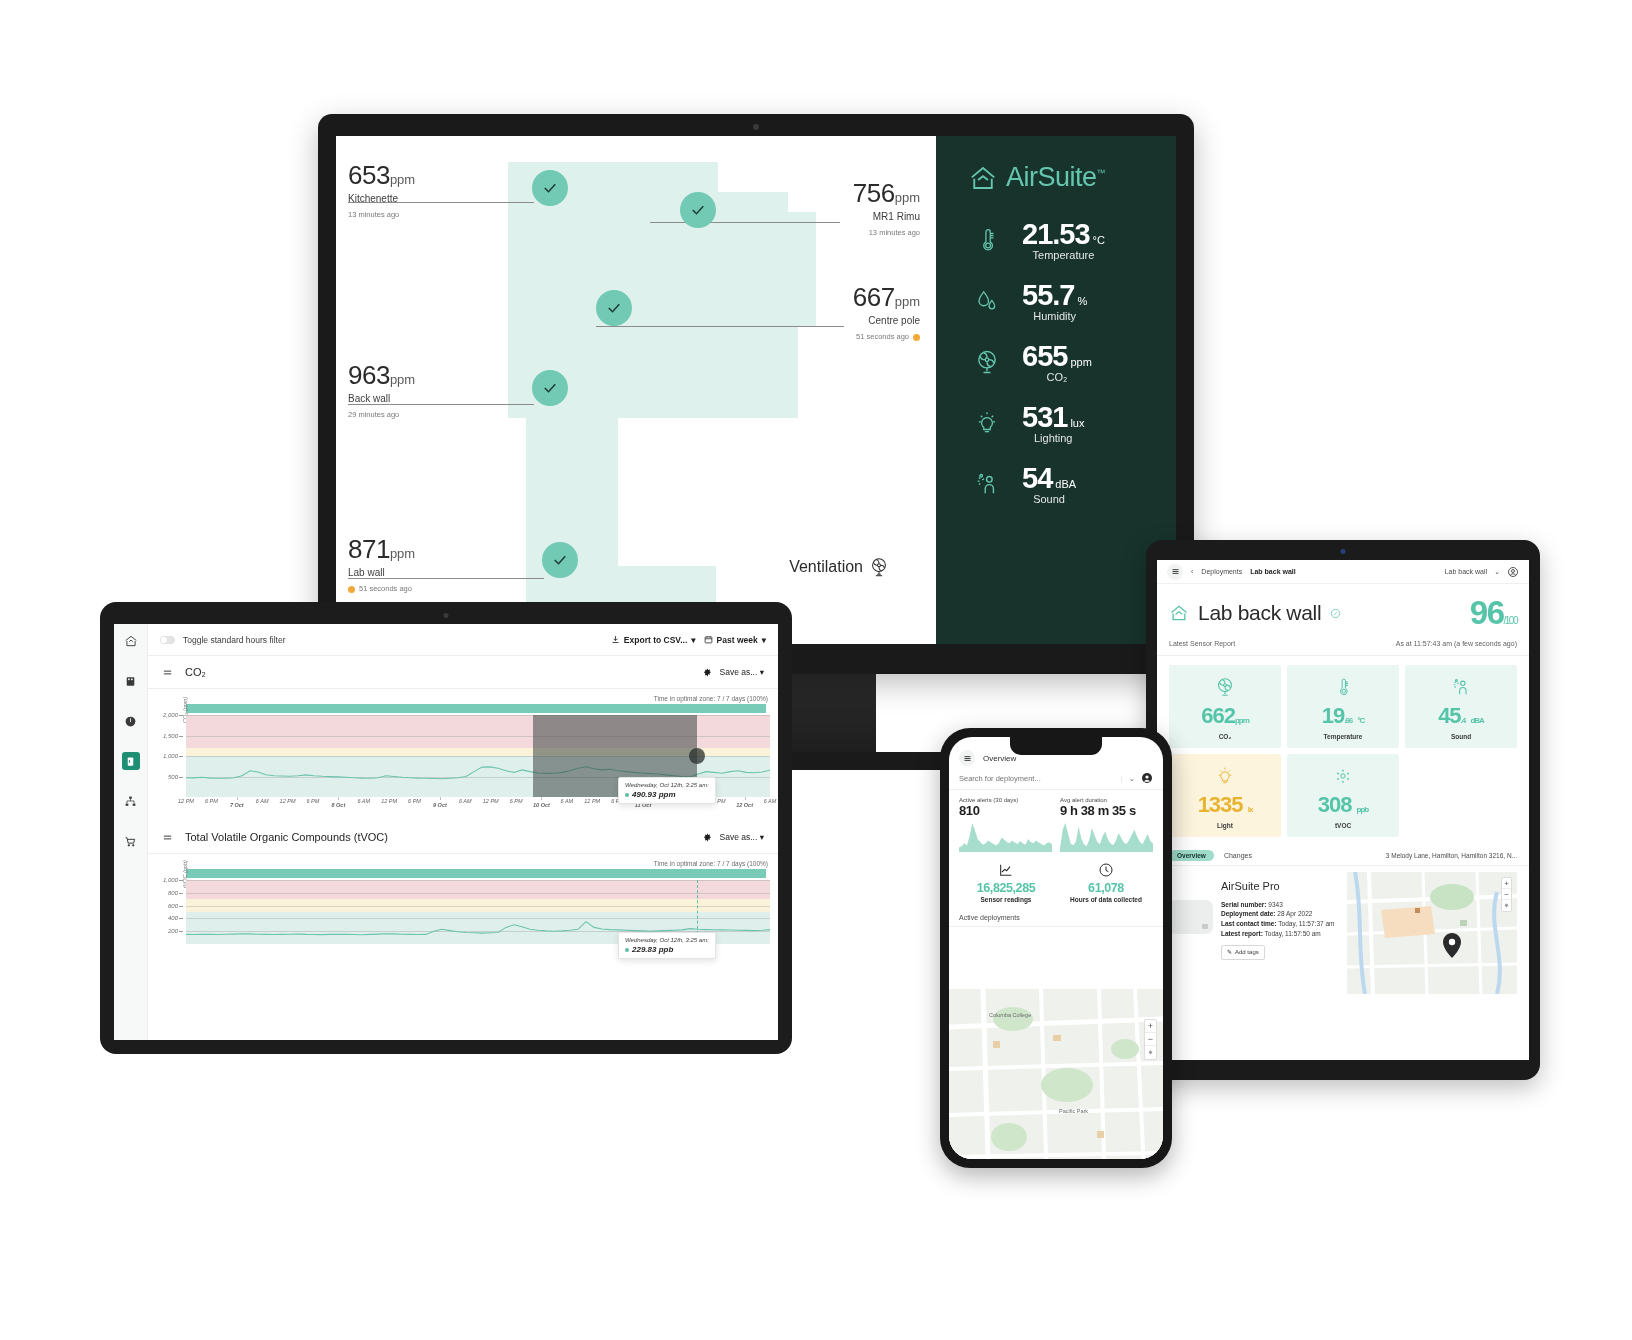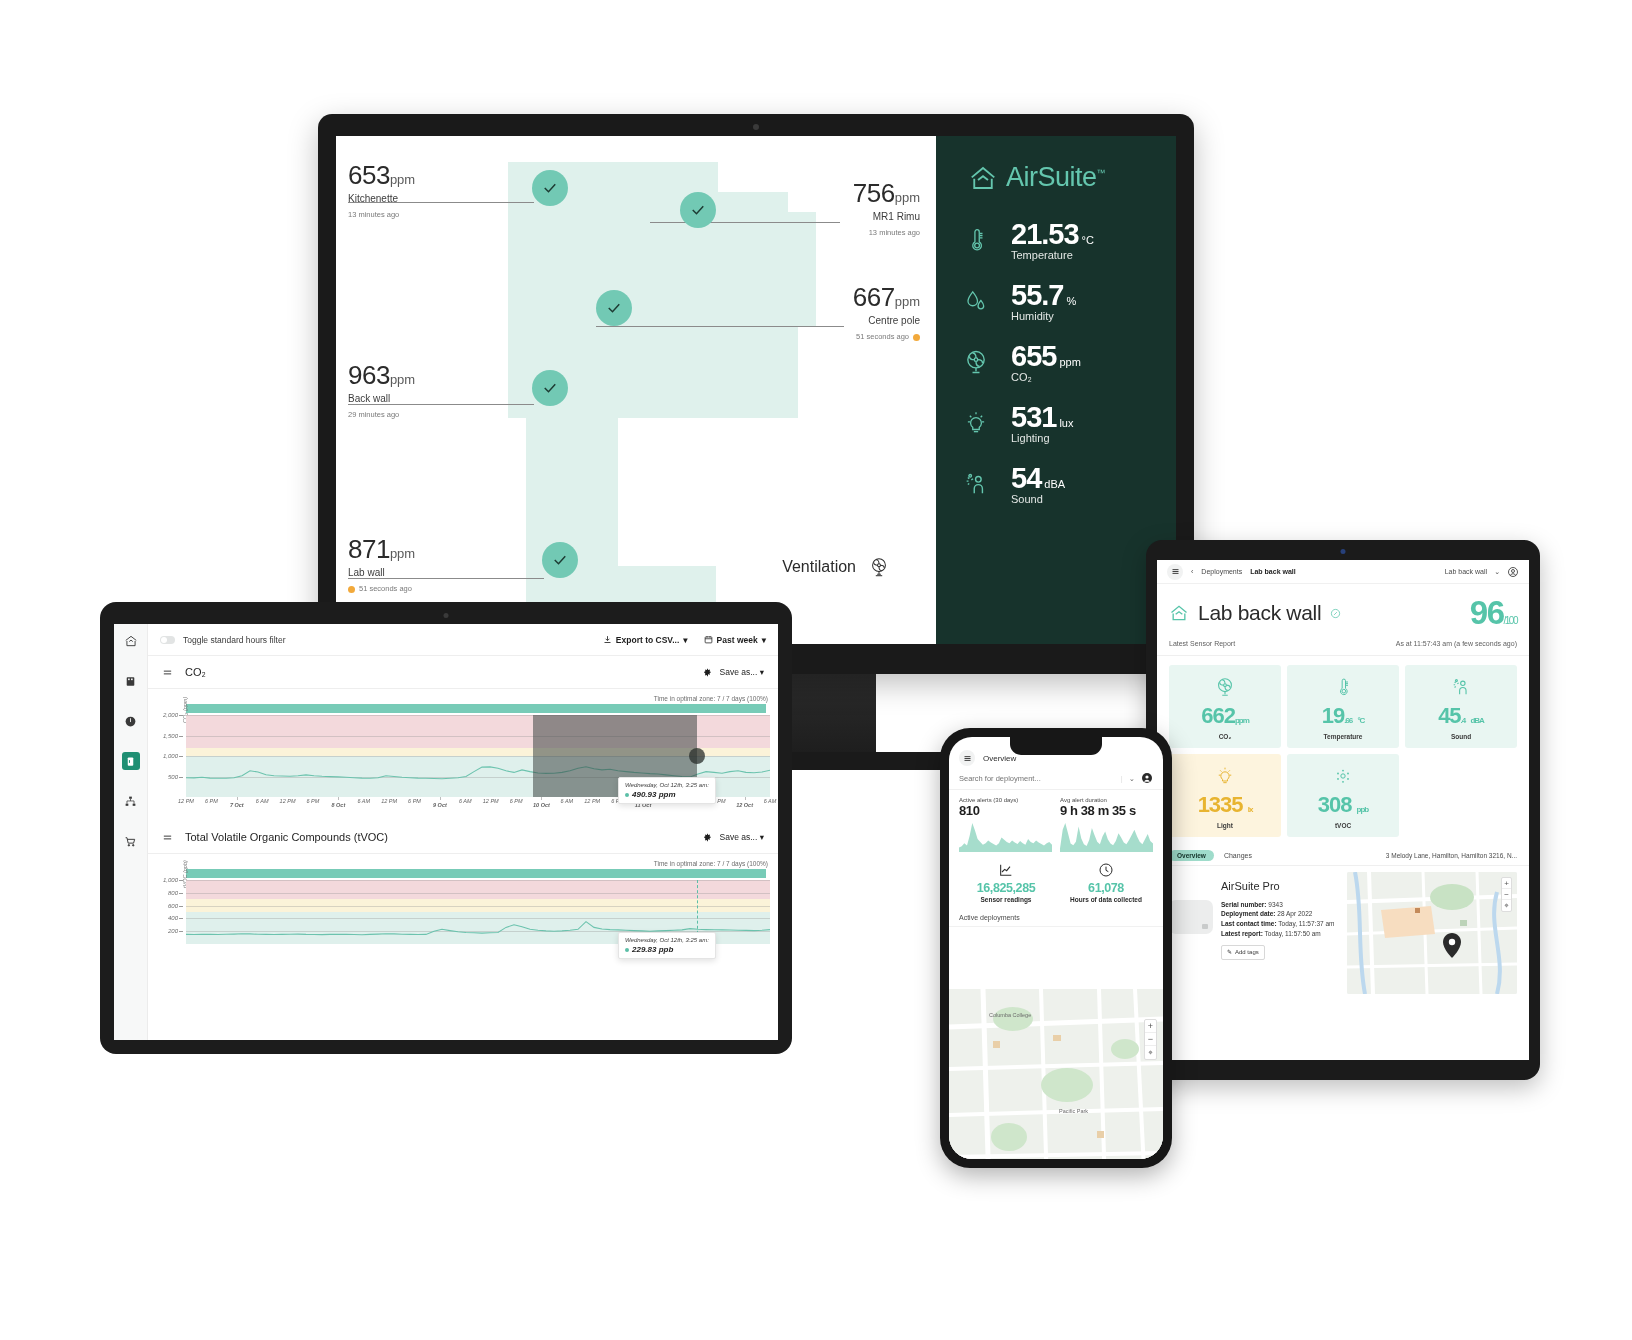--- a/index.html
+++ b/index.html
@@ -20,46 +20,46 @@
   .pin { position:absolute; width:36px;height:36px;border-radius:50%; background:#72c9b4; display:flex;align-items:center;justify-content:center; }
   .pin svg{width:18px;height:18px;}
   .leader { position:absolute; height:1px; background:#8b8b8b; }
   .lbl { position:absolute; }
   .lbl .big { font-size:26px; color:#2b2b2b; font-weight:400; letter-spacing:-.5px;}
   .lbl .unit { font-size:13px; color:#5a5a5a; }
   .lbl .name { font-size:10px; color:#3d3d3d; margin-top:2px; }
   .lbl .ago { font-size:7.5px; color:#7a7a7a; margin-top:6px; }
   .lbl.right { text-align:right; }
   .dotw { display:inline-block;width:7px;height:7px;border-radius:50%;background:#f2a93b; vertical-align:middle; margin-left:4px;}
-  .vent { position:absolute; right:46px; bottom:66px; display:flex; align-items:center; gap:12px; font-size:16px; color:#2b2b2b;}
+  .vent { position:absolute; right:46px; bottom:66px; display:flex; align-items:center; gap:5px; font-size:16px; color:#2b2b2b;}
 
   .sidebar-dark { width:240px; background:#17332c; padding:26px 0 0 0; color:#fff; }
   .brand { display:flex;align-items:center;gap:8px; padding-left:32px; margin-bottom:16px;}
   .brand-txt { font-size:27px; color:#64c6ae; letter-spacing:-.5px; position:relative;}
   .brand-tm { font-size:9px; vertical-align:super;}
-  .metric { display:flex; align-items:center; gap:18px; padding:9px 0 9px 23px; }
+  .metric { display:flex; align-items:center; gap:18px; padding:9px 0 9px 34px;text-align:center; }
   .metric .mi { width:34px;height:34px; display:flex;align-items:center;justify-content:center;}
   .metric .mv { font-size:29px; font-weight:700; color:#fff; letter-spacing:-1px; }
   .metric .mu { font-size:11px; font-weight:400; margin-left:3px;}
   .metric .ml { font-size:11px; color:#e4e8e6; margin-top:-2px;}
 
   
   .laptop { position:absolute; left:100px; top:602px; width:692px; height:460px; }
   .lap-lid { width:692px;height:452px; background:#1c1c1c; border-radius:16px; padding:22px 14px 14px 14px;}
   .lap-cam{position:absolute;left:50%;top:11px;transform:translateX(-50%);width:5px;height:5px;border-radius:50%;background:#3a3a3a;}
   .lap-screen{ width:100%;height:100%; background:#fff; display:flex; overflow:hidden;}
 
   .lap-rail { width:34px; background:#f7f8f8; border-right:1px solid #ececec; padding-top:8px; display:flex; flex-direction:column; align-items:center; gap:22px;}
   .lap-rail .ri { width:18px;height:18px; display:flex;align-items:center;justify-content:center;}
   .lap-rail .ri.active{background:#1f8f73;border-radius:3px;}
   .lap-main { flex:1; display:flex; flex-direction:column; background:#fff;}
   .lap-topbar{ height:32px; border-bottom:1px solid #eee; display:flex;align-items:center; padding:0 12px; gap:8px; font-size:8.5px;color:#3a3a3a;}
   .toggle{width:15px;height:8px;border-radius:5px;background:#e2e4e4;position:relative;}
   .toggle:after{content:"";position:absolute;left:1px;top:1px;width:6px;height:6px;border-radius:50%;background:#fff;}
-  .tb-right{margin-left:auto;display:flex;gap:16px;align-items:center;}
+  .tb-right{margin-left:auto;display:flex;gap:8px;align-items:center;}
   .tb-btn{display:flex;align-items:center;gap:4px;font-weight:700;font-size:8.5px;color:#1e1e1e;}
   .card-hd{ display:flex;align-items:center;gap:12px; padding:10px 14px; border-bottom:1px solid #eee;}
   .card-hd .ttl{font-size:11px;color:#1e1e1e;}
   .card-hd .rt{margin-left:auto;display:flex;align-items:center;gap:8px;font-size:8.5px;color:#1e1e1e;}
   .optimal{ font-size:6.5px;color:#6d6d6d; text-align:right; padding:6px 10px 2px 0;}
   .bandbar{ height:9px; background:#77cbb7; margin:0 12px 2px 38px; }
   .chartbox{ position:relative; margin:0 0 0 0; height:96px;font-style:italic; }
   .plot{position:absolute; left:38px; right:8px; top:0; bottom:14px; overflow:hidden;}
   .zone{position:absolute;left:0;right:0;}
   .ylab{position:absolute;left:0;font-size:6px;color:#6d6d6d;transform:translateY(-50%);width:30px;text-align:right;}

